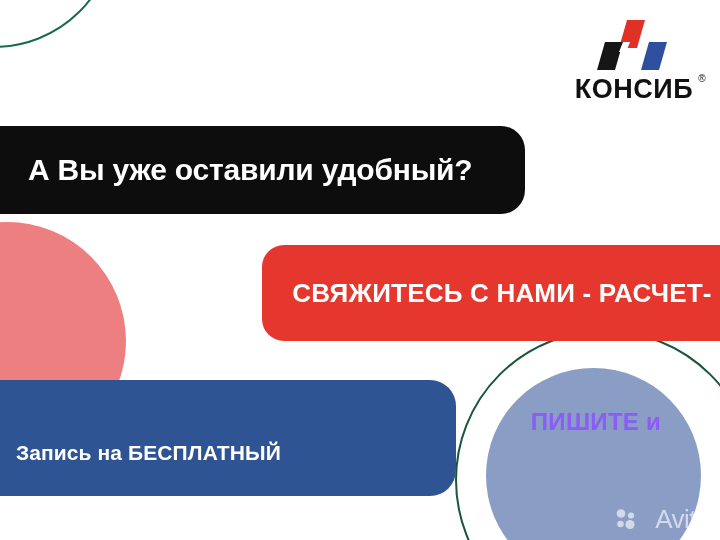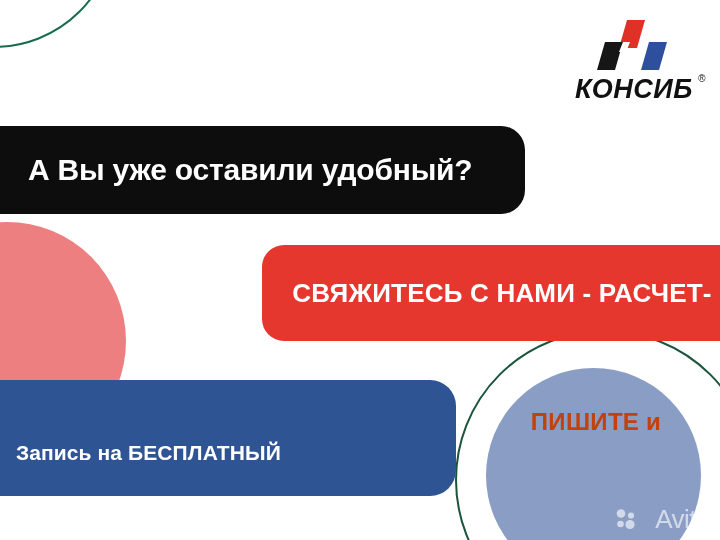--- a/index.html
+++ b/index.html
@@ -62,21 +62,20 @@
   }
   .logo-marks svg { display:block; }
   .logo-word {
     position:relative;
     display:inline-block;
     font-size:27px;
     font-weight:bold;
     letter-spacing:0.5px;
     color:#111111;
     line-height:1;
-    font-style:italic;
   }
   .logo-reg {
     position:absolute;
     right:-13px; top:-2px;
     font-size:10px;
     font-weight:normal;
     color:#111111;
   }
 
   
@@ -125,21 +124,21 @@
     letter-spacing:0.1px;
     margin-top:30px;
   }
 
   
   .circle-copy {
     position:absolute;
     left:492px; top:405px;
     width:208px;
     text-align:center;
-    color:#c2410c;
+    color:#8b5cf6;
     font-size:24px;
     font-weight:bold;
     line-height:1.4;
     letter-spacing:0.3px;
   }
 
   
   .watermark {
     position:absolute;
     right:10px; bottom:8px;

